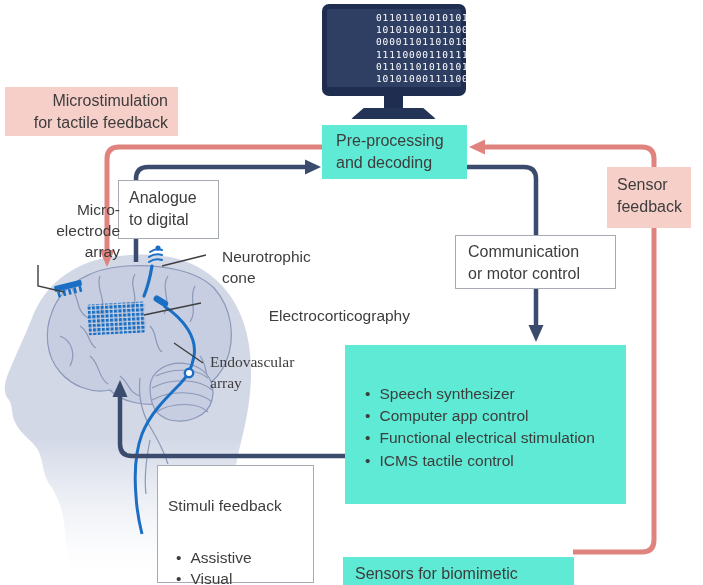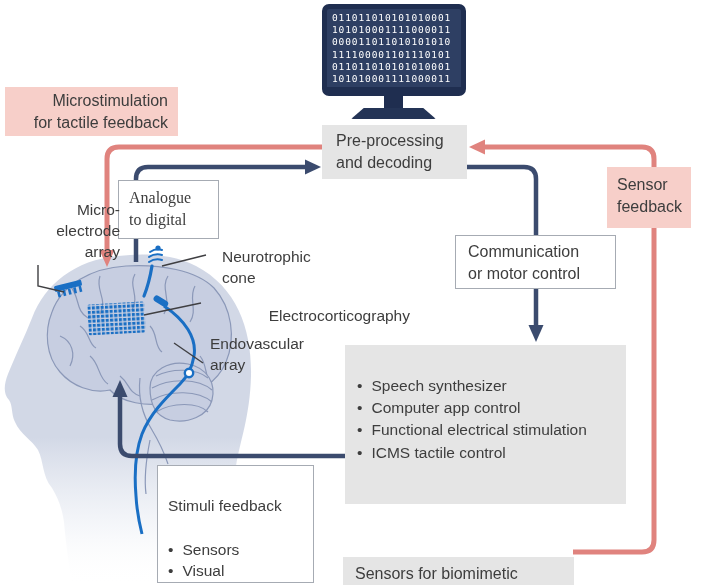--- a/index.html
+++ b/index.html
@@ -1,32 +1,32 @@
 <!DOCTYPE html>
 <html><head>
 <meta charset="utf-8">
 <style>
   html,body{margin:0;padding:0;background:#fff;}
   #canvas{position:relative;width:703px;height:585px;background:#ffffff;overflow:hidden;
           font-family:"Liberation Sans", sans-serif;color:#3d3d3d;}
   .abs{position:absolute;}
   .box{box-sizing:border-box;font-size:15.5px;line-height:21.5px;white-space:pre-line;}
   .pink{background:#f7cfc9;}
-  .blue{background:#e5e5e5;}
+  .blue{background:#5eead4;}
   .outlined{background:#ffffff;border:1.5px solid #a6abb3;}
   .lbl{font-size:15.5px;line-height:21px;white-space:pre-line;}
   
   .screen{box-sizing:border-box;background:#2e3f63;border:5px solid #1f2e50;border-bottom-width:9px;
-          border-radius:7px;}
+          border-radius:7px;padding-left:44px;}
   .bin{padding:3px 0 0 5px;font-family:"DejaVu Sans Mono", monospace;font-size:9.5px;line-height:12.2px;
        letter-spacing:0.9px;color:#ffffff;}
   .neck{background:#1f2e50;}
   .base{background:#243456;clip-path:polygon(15% 0,85% 0,100% 100%,0 100%);border-radius:2px;}
   
-  ul.blist{margin:0;padding:0;list-style:none;}
+  ul.blist{margin:8px;padding:0;list-style:none;}
   ul.blist li{padding-left:17px;text-indent:-17px;}
   ul.blist li::before{content:"\2022";margin-right:9px;}
   .outputs li{font-size:15.5px;line-height:22.4px;}
   .stimuli li{font-size:15.5px;line-height:21.5px;}
   .stimuli-title{font-size:15.5px;line-height:21.5px;margin-bottom:1px;}
   svg{display:block;}
 </style>
 </head>
 <body>
 
@@ -135,40 +135,40 @@
 
   <div class="abs box pink" style="left:5px;top:87px;width:173px;height:49px;padding:3px 10px;font-size:16px;line-height:22px;text-align:right;">Microstimulation
 for tactile feedback</div>
 
   <div class="abs box blue" style="left:322px;top:125px;width:145px;height:54px;padding:5px 14px;font-size:16px;line-height:22px;">Pre-processing
 and decoding</div>
 
   <div class="abs box pink" style="left:607px;top:167px;width:84px;height:61px;padding:7px 10px;font-size:16px;line-height:22px;">Sensor
 feedback</div>
 
-  <div class="abs box outlined" style="left:118px;top:180px;width:101px;height:59px;padding:6px 10px;font-size:16px;line-height:22px;font-family:Liberation Serif, serif;">Analogue
+  <div class="abs box outlined" style="left:118px;top:180px;width:101px;height:59px;padding:6px 10px;font-size:16px;line-height:22px;">Analogue
 to digital</div>
 
   <div class="abs box outlined" style="left:455px;top:235px;width:161px;height:54px;padding:5px 12px;font-size:16px;line-height:22px;">Communication
 or motor control</div>
 
   <div class="abs box blue" style="left:345px;top:345px;width:281px;height:159px;padding:8px 12px;">
     <ul class="blist outputs"><li>Speech synthesizer</li><li>Computer app control</li><li>Functional electrical stimulation</li><li>ICMS tactile control</li></ul>
   </div>
 
   <div class="abs box outlined" style="left:157px;top:465px;width:157px;height:118px;padding:7px 10px;">
     <div class="stimuli-title">Stimuli feedback</div>
-    <ul class="blist stimuli"><li>Sensors</li><li>Visual</li><li>Tactile</li></ul>
+    <ul class="blist stimuli"><li>Assistive</li><li>Visual</li><li>Tactile</li></ul>
   </div>
 
   <div class="abs box blue" style="left:343px;top:557px;width:231px;height:57px;padding:6px 12px;font-size:16px;line-height:22px;">Sensors for biomimetic
 feedback</div>
 
   <div class="abs lbl" style="left:20px;top:199px;width:100px;text-align:right;">Micro-
 electrode
 array</div>
   <div class="abs lbl" style="left:210px;top:246px;width:120px;margin-left:12px;">Neurotrophic
 cone</div>
   <div class="abs lbl" style="left:210px;top:305px;width:200px;text-align:right;">Electrocorticography</div>
-  <div class="abs lbl" style="left:210px;top:333px;width:120px;">Endovascular
+  <div class="abs lbl" style="left:210px;top:351px;width:120px;font-family:Liberation Serif, serif;">Endovascular
 array</div>
 
 </div>
 
 </body></html>

